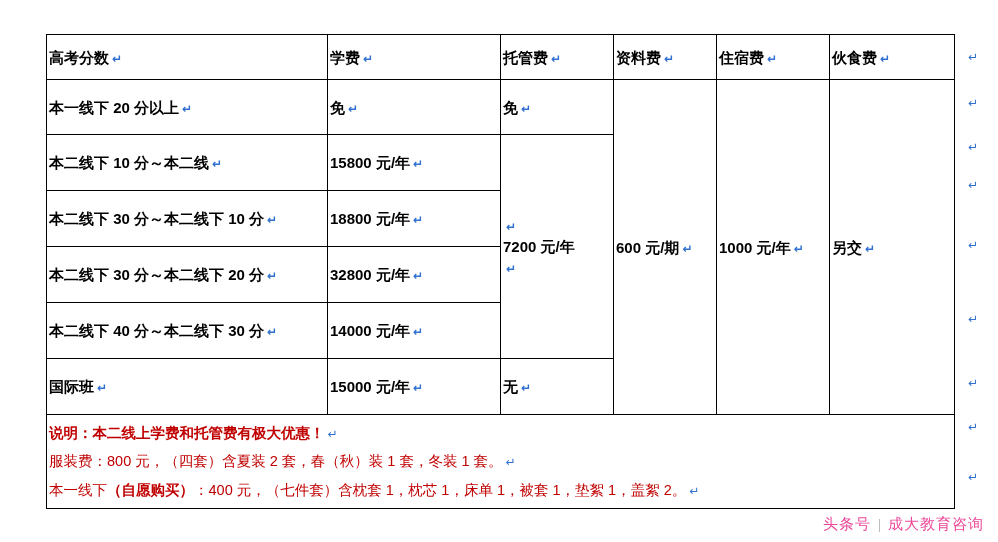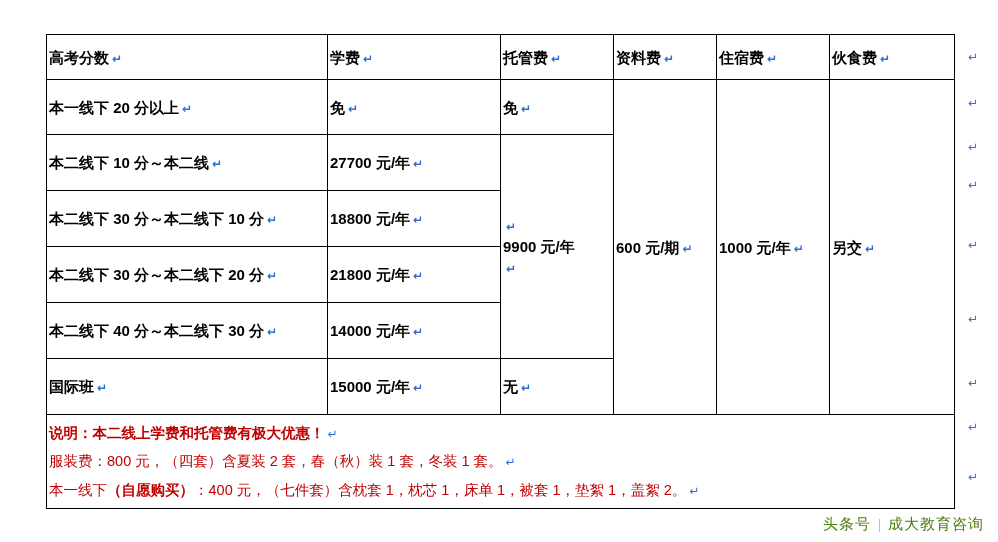--- a/index.html
+++ b/index.html
@@ -83,21 +83,21 @@
     color: #2f6fd0;
     font-size: 12px;
     font-family: "DejaVu Sans", sans-serif;
   }
 
   .watermark {
     position: absolute;
     right: 14px;
     bottom: 8px;
     font-size: 15px;
-    color: #4d7c0f;
+    color: #ec4899;
     letter-spacing: 1px;
     white-space: nowrap;
   }
   .wm-sep {
     display: inline-block;
     width: 1px;
     height: 13px;
     background: #bdbdbd;
     margin: 0 8px -1px 8px;
     vertical-align: middle;
@@ -132,36 +132,36 @@
       <td><span>本一线下 20 分以上</span><span class="pm">↵</span></td>
       <td><span>免</span><span class="pm">↵</span></td>
       <td><span>免</span><span class="pm">↵</span></td>
       <td rowspan="6"><span>600 元/期</span><span class="pm">↵</span></td>
       <td rowspan="6"><span>1000 元/年</span><span class="pm">↵</span></td>
       <td rowspan="6"><span>另交</span><span class="pm">↵</span></td>
     </tr>
 
     <tr class="row-mid">
       <td><span>本二线下 10 分～本二线</span><span class="pm">↵</span></td>
-      <td><span>27700 元/年</span><span class="pm">↵</span></td>
+      <td><span>15800 元/年</span><span class="pm">↵</span></td>
       <td rowspan="4">
         <span class="pm">↵</span><br>
-        <span>9900 元/年</span><br>
+        <span>7200 元/年</span><br>
         <span class="pm">↵</span>
       </td>
     </tr>
 
     <tr class="row-mid">
       <td><span>本二线下 30 分～本二线下 10 分</span><span class="pm">↵</span></td>
       <td><span>18800 元/年</span><span class="pm">↵</span></td>
     </tr>
 
     <tr class="row-mid">
       <td><span>本二线下 30 分～本二线下 20 分</span><span class="pm">↵</span></td>
-      <td><span>21800 元/年</span><span class="pm">↵</span></td>
+      <td><span>32800 元/年</span><span class="pm">↵</span></td>
     </tr>
 
     <tr class="row-mid">
       <td><span>本二线下 40 分～本二线下 30 分</span><span class="pm">↵</span></td>
       <td><span>14000 元/年</span><span class="pm">↵</span></td>
     </tr>
 
     <tr class="row-mid">
       <td><span>国际班</span><span class="pm">↵</span></td>
       <td><span>15000 元/年</span><span class="pm">↵</span></td>

